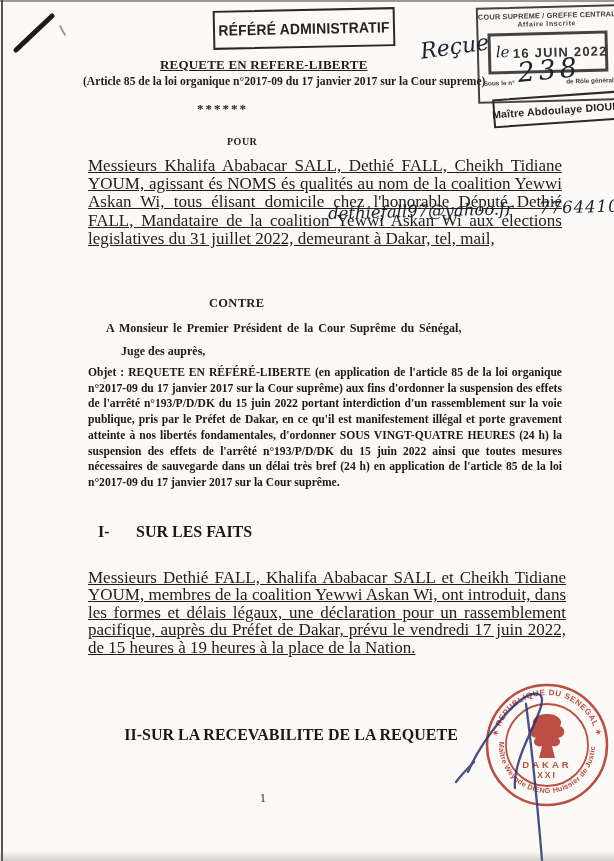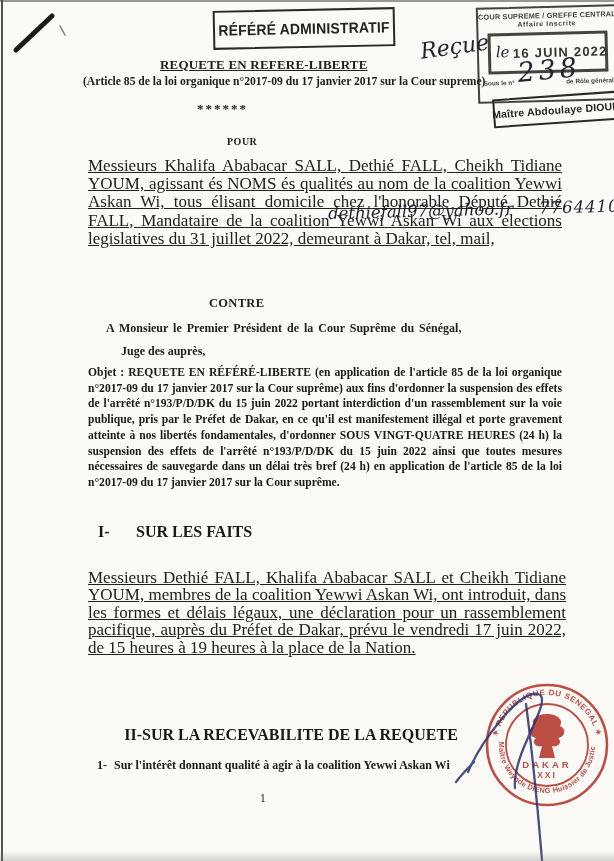--- a/index.html
+++ b/index.html
@@ -130,23 +130,20 @@
   </div>
 
   <div class="abs para faits1">Messieurs Dethié FALL, Khalifa Ababacar SALL et Cheikh Tidiane YOUM, membres de la coalition Yewwi Askan Wi,  ont introduit, dans les formes et délais légaux,  une déclaration pour un rassemblement pacifique, auprès du Préfet de Dakar, prévu le vendredi 17 juin 2022, de 15 heures à 19 heures à la place de la Nation.</div>
 
 
 
   <div class="abs heading sec2">
     <span class="hnum">II-</span><span>SUR LA RECEVABILITE DE LA REQUETE</span>
   </div>
 
-  <div class="abs heading sub1">
-    <span class="hnum">1-</span><span>Sur l'intérêt donnant qualité à agir à la coalition Yewwi Askan Wi</span>
-  </div>
 
   <div class="abs pagenum">1</div>
 
   <svg class="abs" style="left:482px;top:680px;" width="130" height="130" viewBox="0 0 130 130">
     <g opacity=".88">
       <circle cx="65" cy="65" r="60" fill="none" stroke="#b5372b" stroke-width="2.6"></circle>
       <circle cx="65" cy="65" r="41" fill="none" stroke="#b5372b" stroke-width="1.8"></circle>
       <defs>
         <path id="arcTop" d="M15 65 A50 50 0 0 1 115 65"></path>
         <path id="arcBot" d="M17 65 A48 48 0 0 0 113 65"></path>

